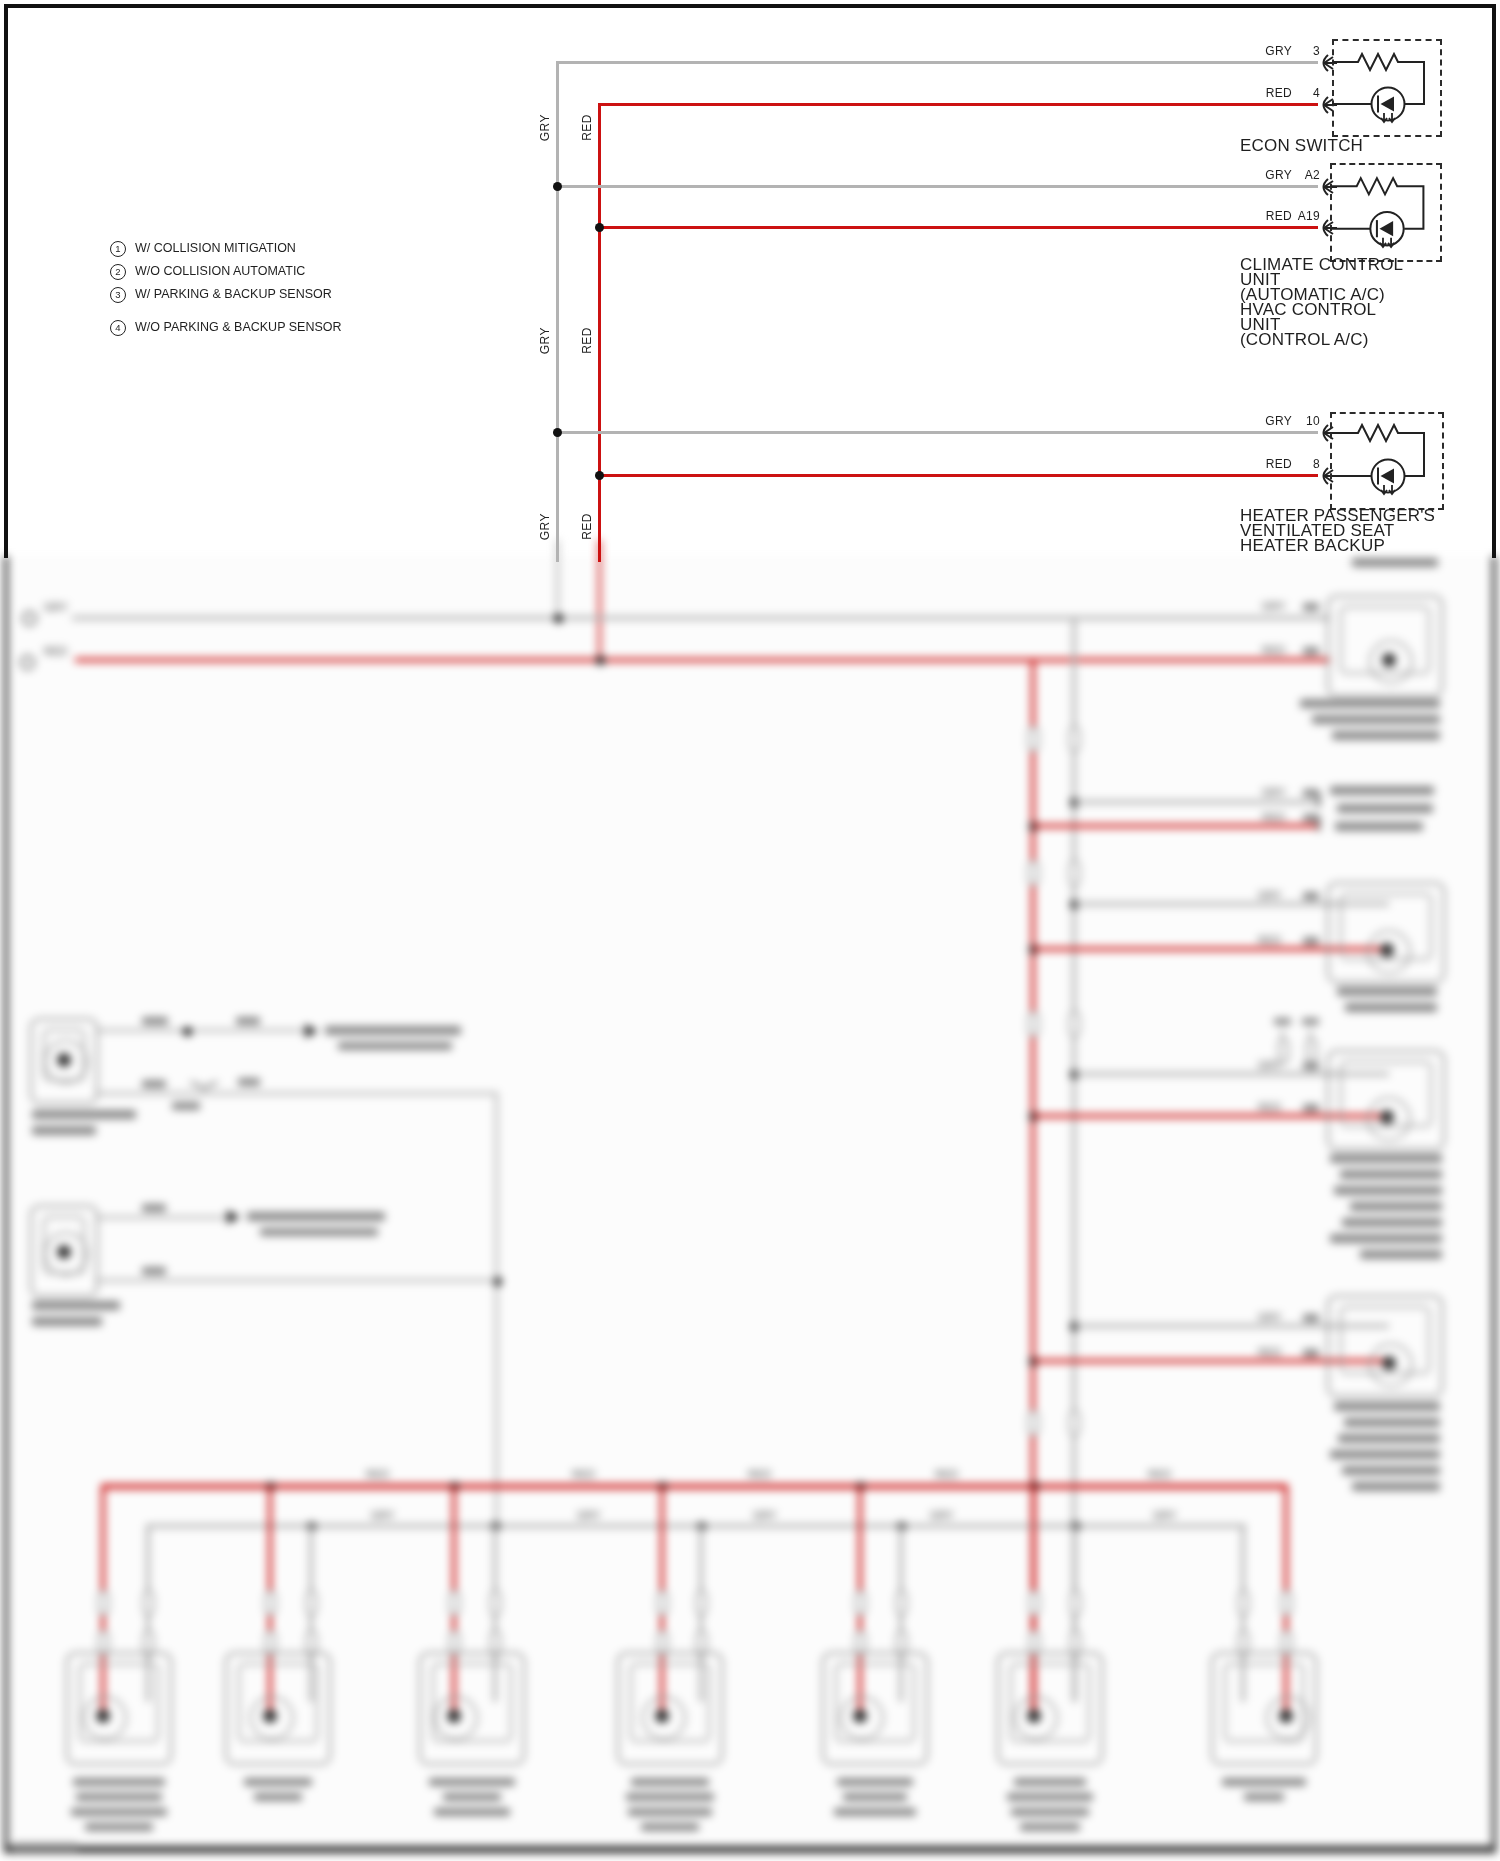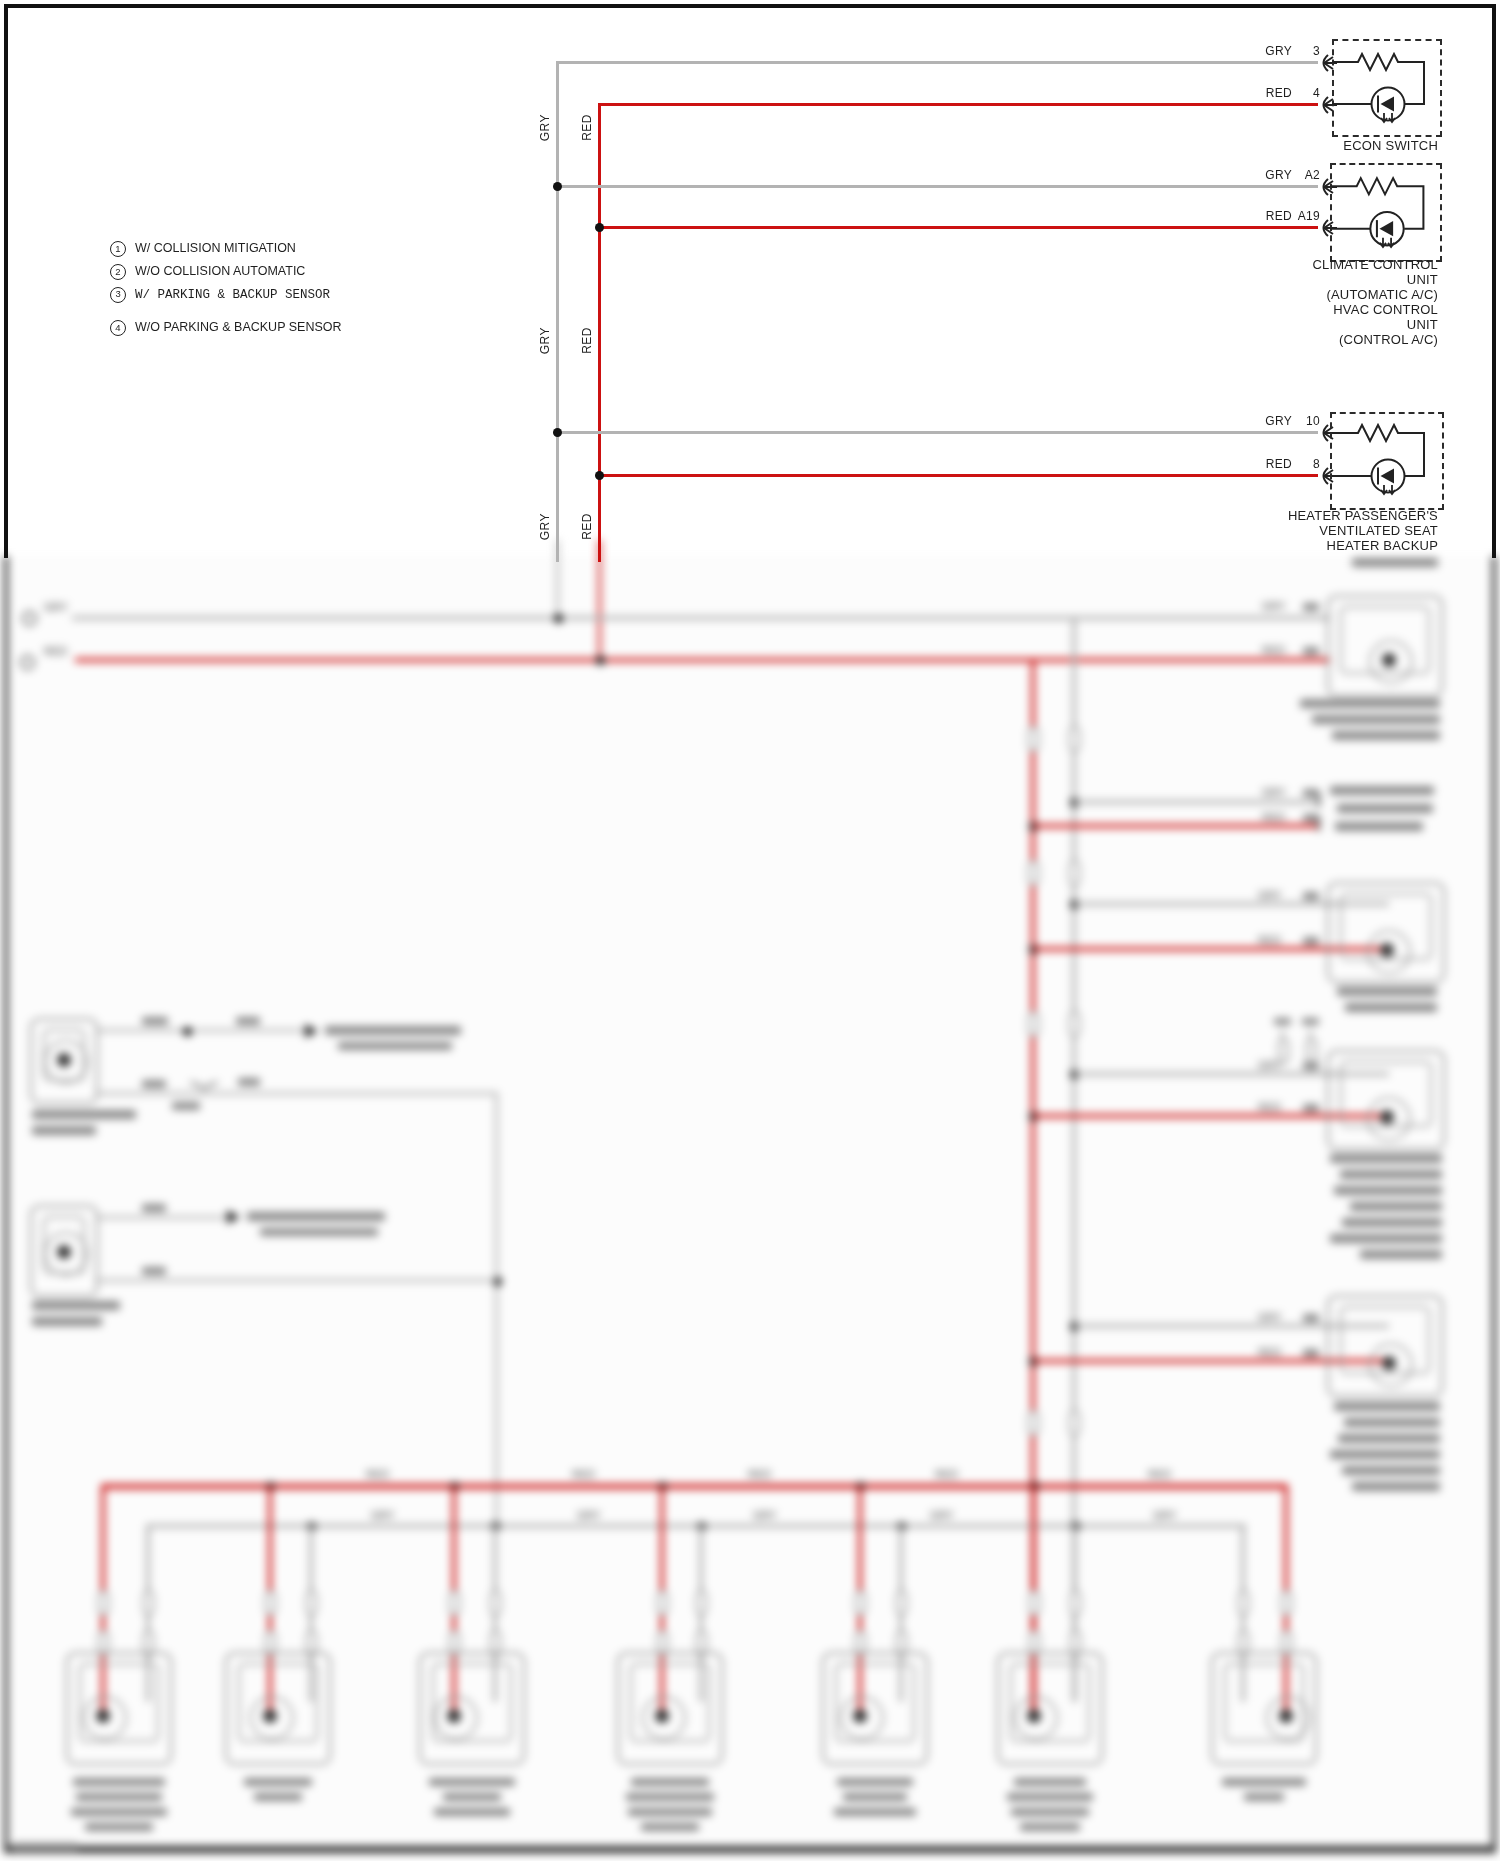--- a/index.html
+++ b/index.html
@@ -9,21 +9,21 @@
   
   #sharp{position:absolute;left:0;top:0;width:1500px;height:1861px;z-index:2;}
   
   #blur-layer{position:absolute;left:0;top:0;width:1500px;height:1861px;z-index:1;filter:blur(4.5px);}
   .gryw{background:#b3b3b3;}
   .redw{background:#cc1111;}
   .border{background:#111111;}
   .dot{background:#111111;border-radius:50%;width:9px;height:9px;}
   .pinlbl{font-size:12px;letter-spacing:.3px;}
   .pinright{text-align:right;}
-  .complbl{font-size:13px;letter-spacing:.2px;line-height:15px;text-align:right;}
+  .complbl{font-size:17px;letter-spacing:.2px;line-height:15px;}
   .dashbox{border:2.5px dashed #2b2b2b;background:transparent;}
   .vlab{font-size:12px;color:#232323;writing-mode:vertical-rl;transform:rotate(180deg);letter-spacing:.5px;}
   .legend-row{position:absolute;left:110px;height:16px;font-size:12.5px;white-space:nowrap;}
   .legend-num{display:inline-block;width:14px;height:14px;border:1.5px solid #222;border-radius:50%;
               font-size:9.5px;line-height:14px;text-align:center;vertical-align:middle;margin-right:9px;}
   svg{position:absolute;overflow:visible;}
 </style>
 </head>
 <body>
 
@@ -293,21 +293,21 @@
     <div class="abs border" style="left:4px;top:4px;width:4px;height:554px;"></div>
     <div class="abs border" style="left:1492px;top:4px;width:4px;height:554px;"></div>
 
     <div>
       <div class="legend-row" style="top:241px;">
         <span class="legend-num">1</span><span>W/ COLLISION MITIGATION</span>
       </div>
       <div class="legend-row" style="top:264px;">
         <span class="legend-num">2</span><span>W/O COLLISION AUTOMATIC</span>
       </div>
-      <div class="legend-row" style="top:287px;font-family:Liberation Mono, monospace;">
+      <div class="legend-row" style="top:287px;">
         <span class="legend-num">3</span><span>W/ PARKING &amp; BACKUP SENSOR</span>
       </div>
       <div class="legend-row" style="top:320px;">
         <span class="legend-num">4</span><span>W/O PARKING &amp; BACKUP SENSOR</span>
       </div>
     </div>
 
     <div class="abs gryw" style="left:556px;top:61px;width:3px;height:501px;"></div>
     <div class="abs redw" style="left:598px;top:103px;width:3px;height:459px;"></div>
 

